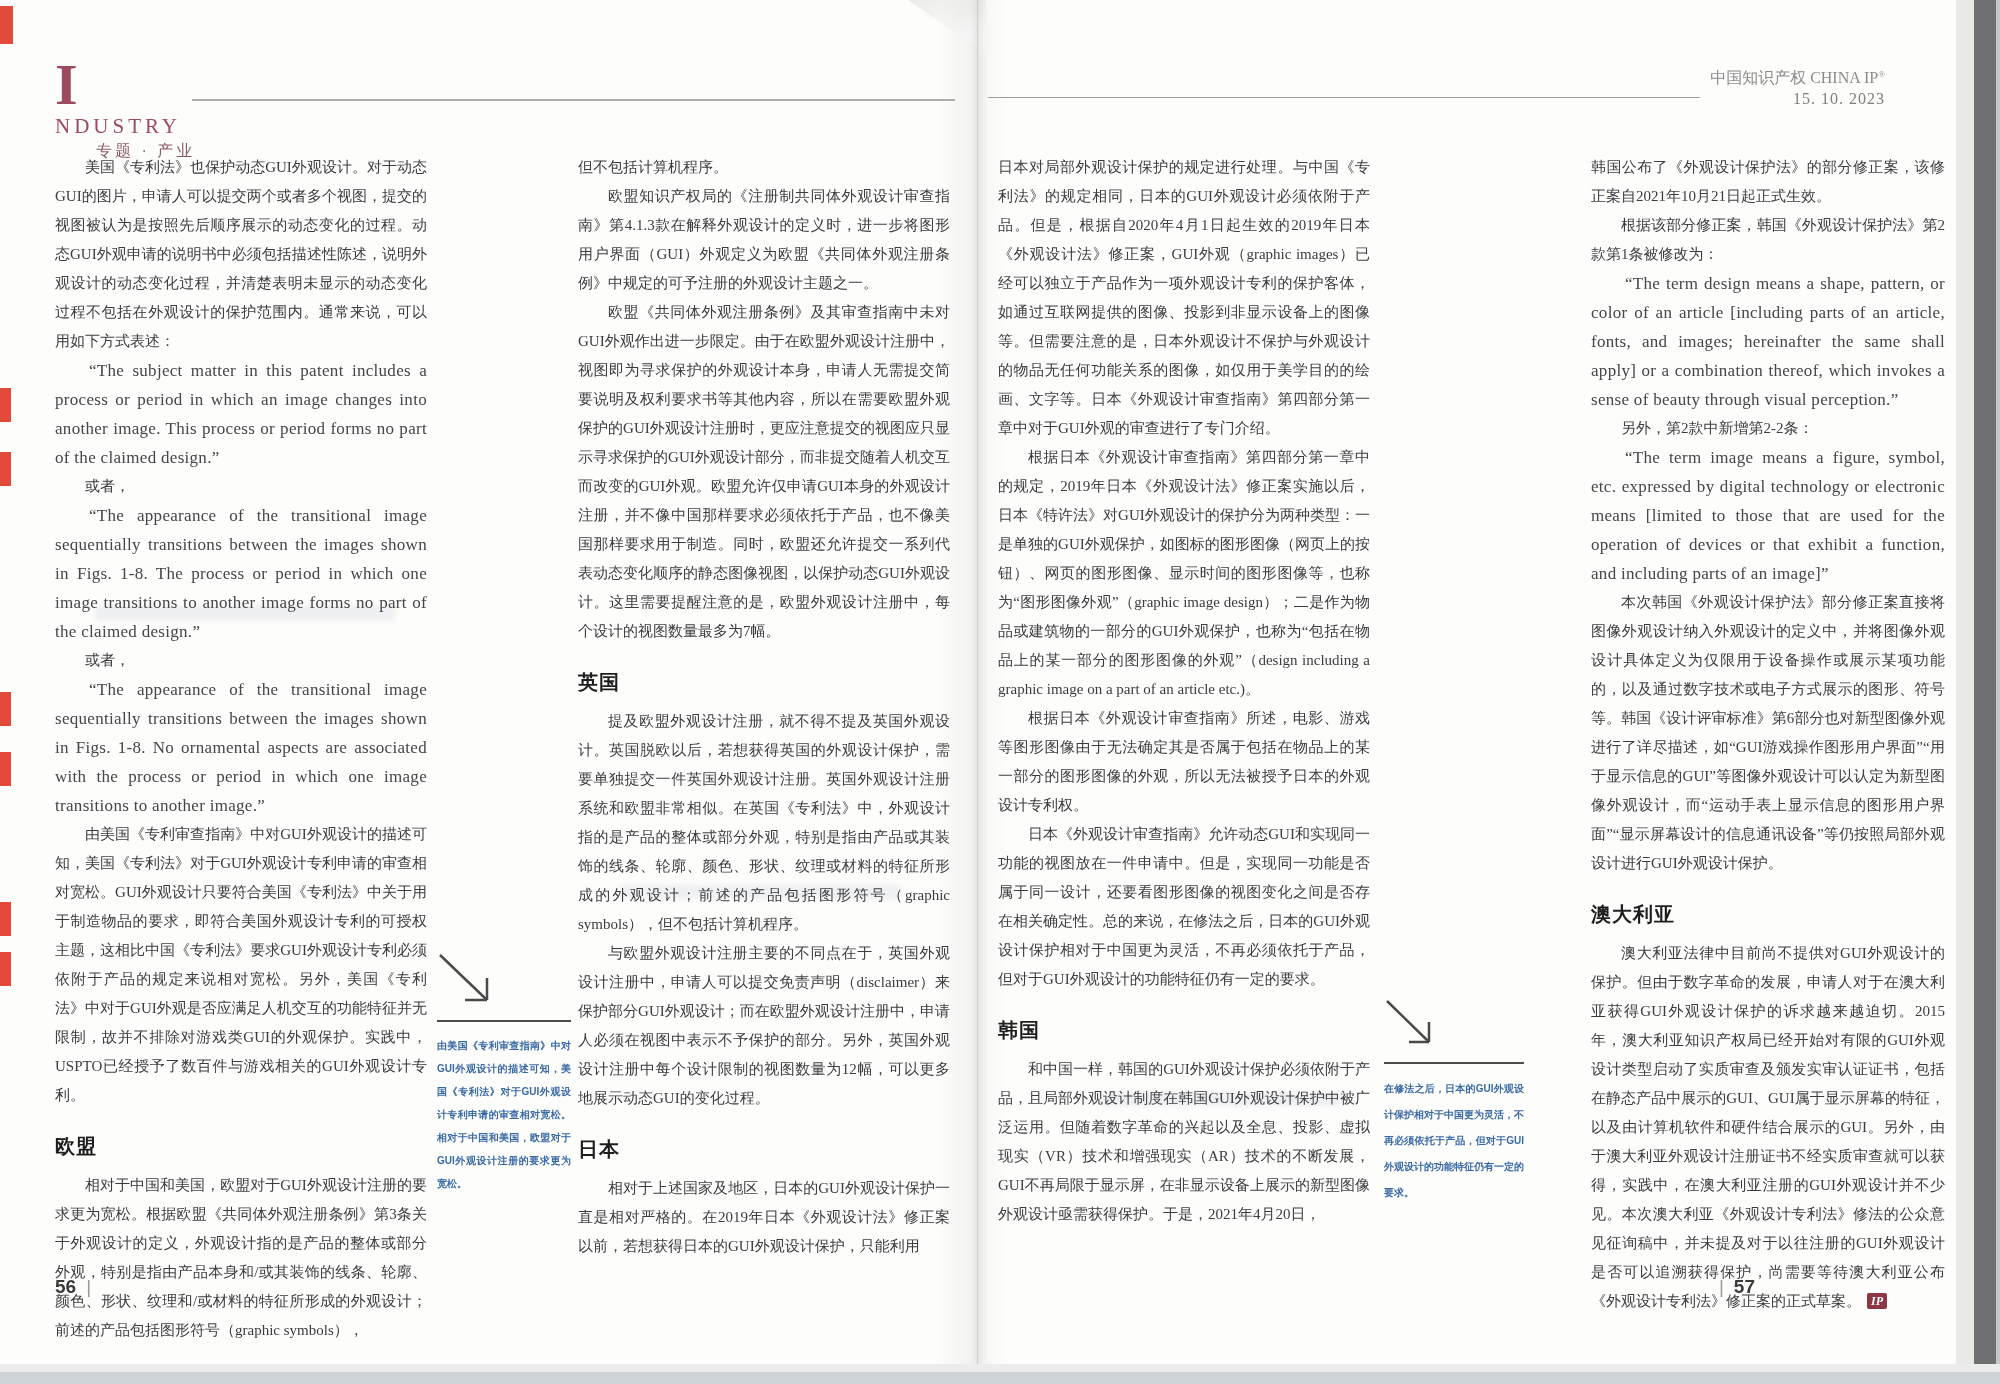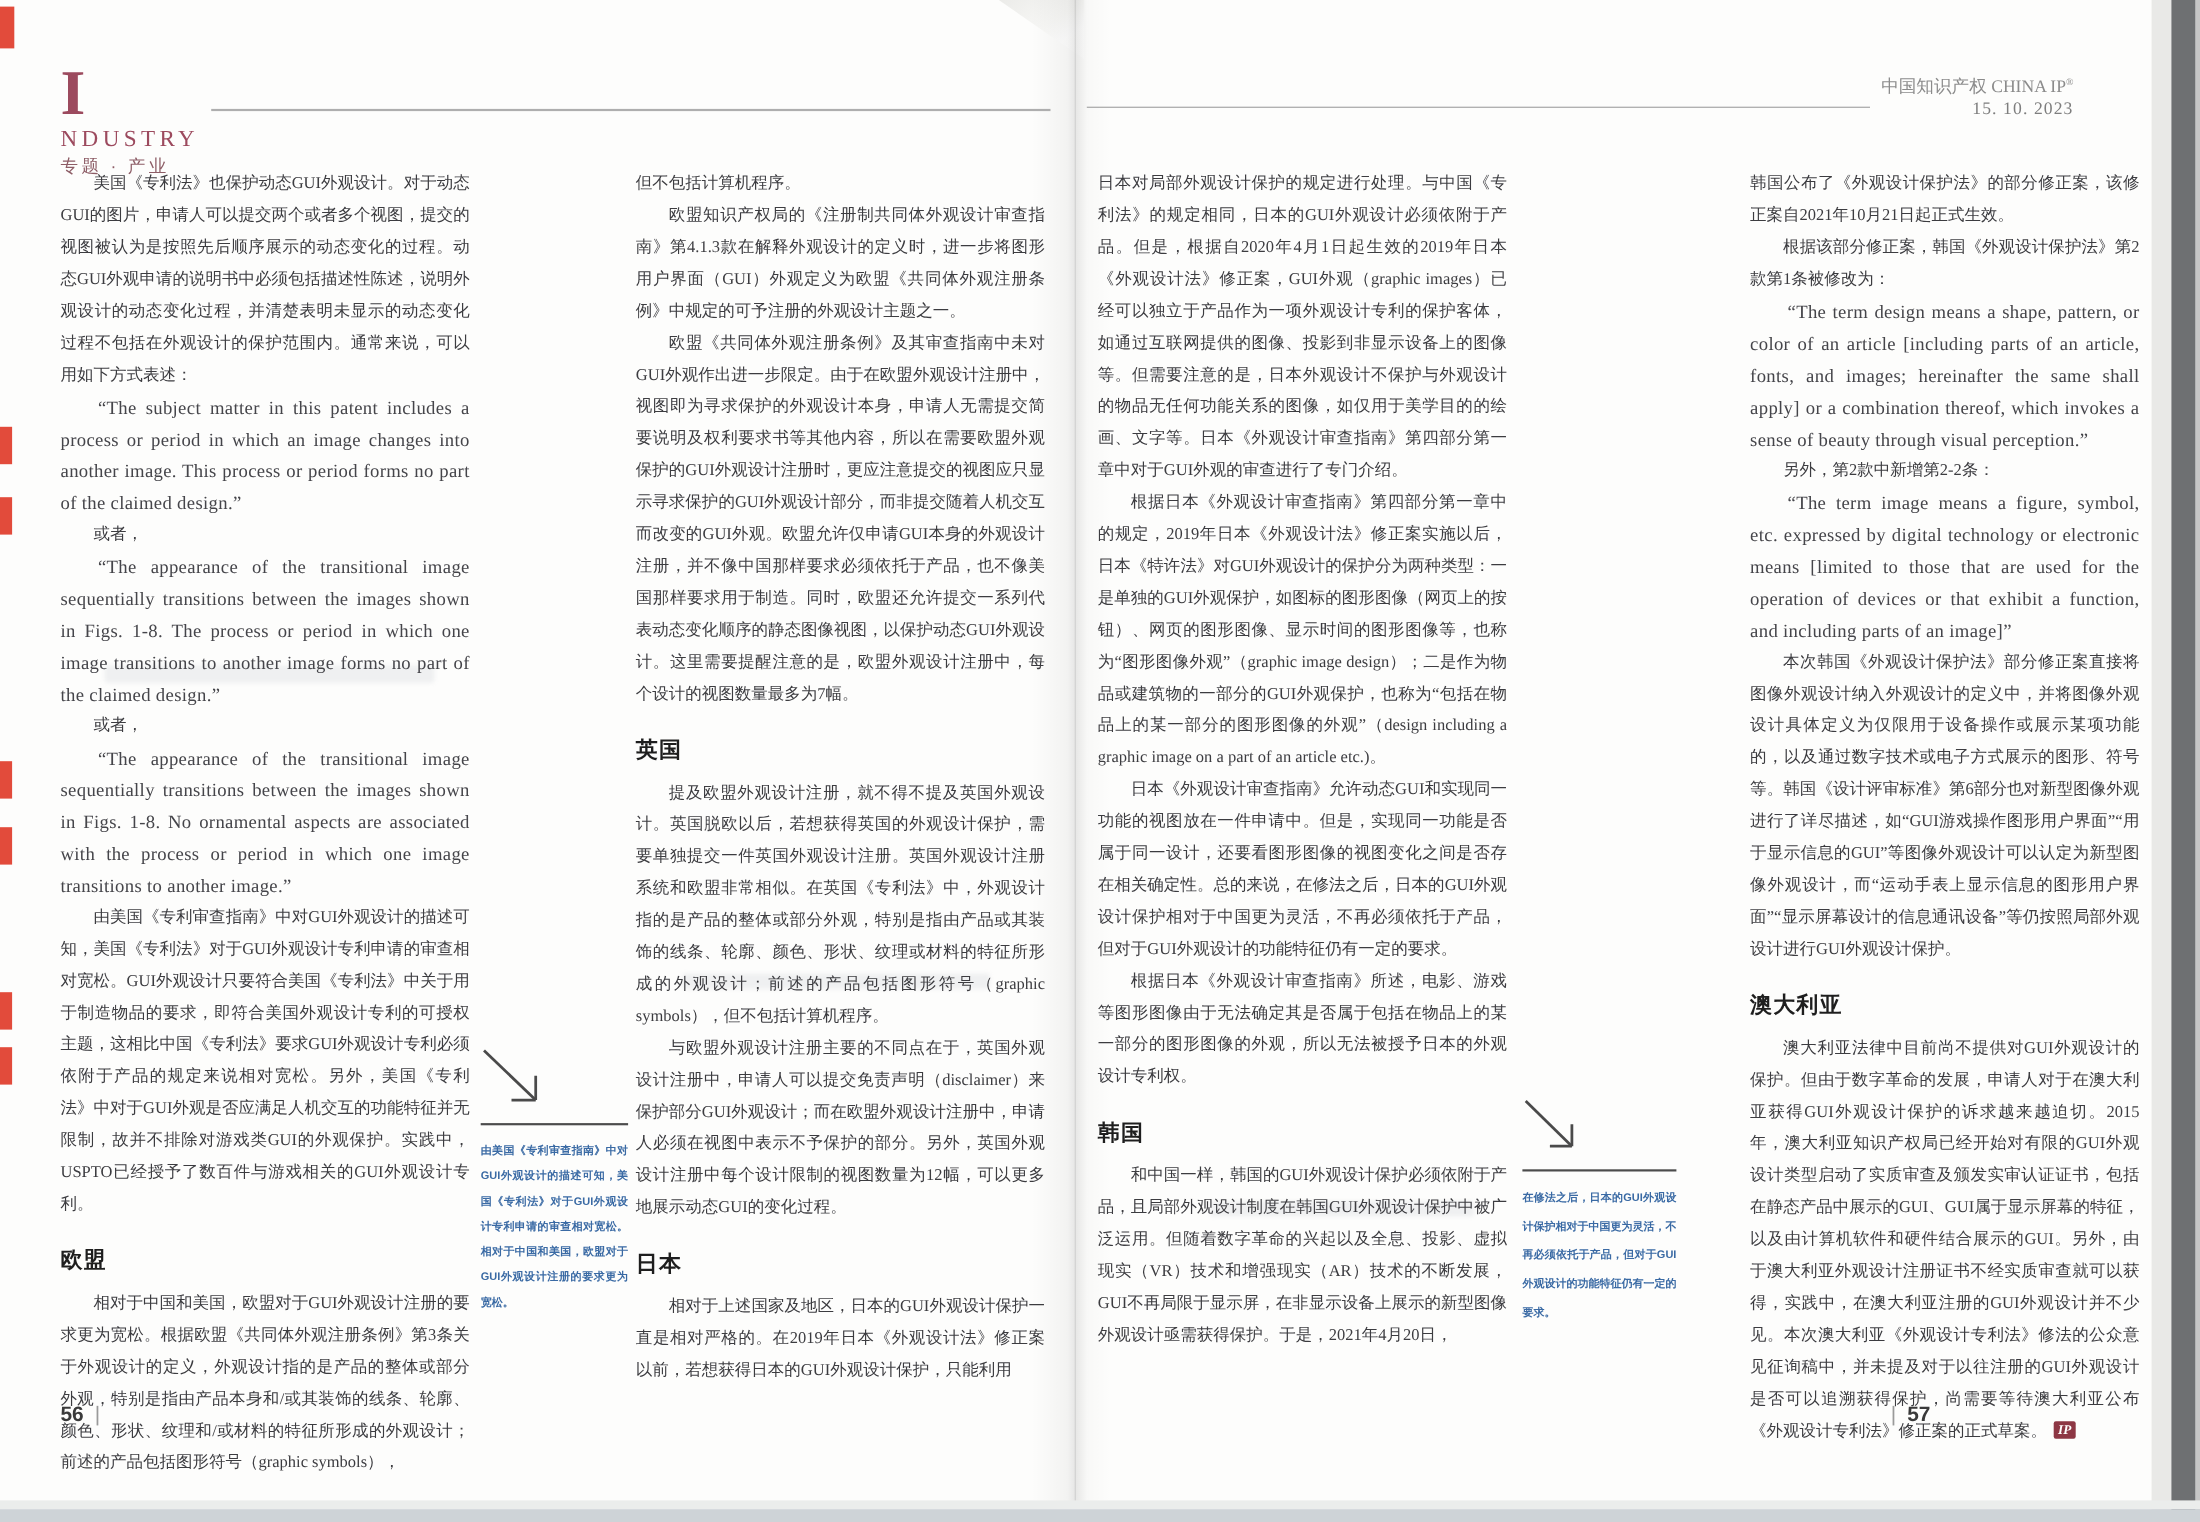--- a/index.html
+++ b/index.html
@@ -18,21 +18,21 @@
   .fold-line{position:absolute;left:977px;top:0;width:1px;height:1366px;background:rgba(0,0,0,.10);}
   .page-curl{position:absolute;left:908px;top:0;width:78px;height:54px;
      background:linear-gradient(to bottom right,#e7e7e4 0%,#f6f6f4 50%,#ffffff 72%);
      clip-path:polygon(0 0,100% 0,100% 100%);opacity:.8;}
   .ghost{position:absolute;background:rgba(140,150,168,.12);filter:blur(2px);border-radius:3px;}
 
   
   .hdr-left{position:absolute;left:55px;top:56px;color:#9c4a5e;}
   .hdr-left .big-i{font-family:"Liberation Serif",serif;font-weight:bold;font-size:58px;line-height:58px;float:left;margin-right:8px;}
   .hdr-left .word{font-family:"Liberation Serif",serif;font-size:21px;letter-spacing:4px;line-height:24px;display:block;padding-top:4px;}
-  .hdr-left .sub{font-family:"Liberation Sans",sans-serif;font-size:16px;letter-spacing:3px;color:#8d5d66;display:block;padding-top:3px;}
+  .hdr-left .sub{font-family:"Liberation Sans",sans-serif;font-size:16px;letter-spacing:3px;color:#8d5d66;display:block;padding-top:3px;margin-left:41px;}
   .rule{position:absolute;height:2px;background:#aeaeae;}
   .rule-left{left:192px;top:99px;width:763px;}
   .rule-right{left:988px;top:97px;width:712px;height:1px;background:#9f9f9f;}
   .hdr-right{position:absolute;left:1540px;top:64px;width:345px;text-align:right;
      font-family:"Liberation Serif",serif;color:#8b8b8b;font-size:16px;line-height:21px;}
   .hdr-right sup{font-size:9px;}
   .hdr-right .date{letter-spacing:1px;color:#7e7e7e;}
 
   
   .col{position:absolute;top:153px;width:372px;text-align:justify;
@@ -116,22 +116,22 @@
       <p class="para">欧盟《共同体外观注册条例》及其审查指南中未对GUI外观作出进一步限定。由于在欧盟外观设计注册中，视图即为寻求保护的外观设计本身，申请人无需提交简要说明及权利要求书等其他内容，所以在需要欧盟外观保护的GUI外观设计注册时，更应注意提交的视图应只显示寻求保护的GUI外观设计部分，而非提交随着人机交互而改变的GUI外观。欧盟允许仅申请GUI本身的外观设计注册，并不像中国那样要求必须依托于产品，也不像美国那样要求用于制造。同时，欧盟还允许提交一系列代表动态变化顺序的静态图像视图，以保护动态GUI外观设计。这里需要提醒注意的是，欧盟外观设计注册中，每个设计的视图数量最多为7幅。</p>
       <h3>英国</h3>
       <p class="para">提及欧盟外观设计注册，就不得不提及英国外观设计。英国脱欧以后，若想获得英国的外观设计保护，需要单独提交一件英国外观设计注册。英国外观设计注册系统和欧盟非常相似。在英国《专利法》中，外观设计指的是产品的整体或部分外观，特别是指由产品或其装饰的线条、轮廓、颜色、形状、纹理或材料的特征所形成的外观设计；前述的产品包括图形符号（graphic symbols），但不包括计算机程序。</p>
       <p class="para">与欧盟外观设计注册主要的不同点在于，英国外观设计注册中，申请人可以提交免责声明（disclaimer）来保护部分GUI外观设计；而在欧盟外观设计注册中，申请人必须在视图中表示不予保护的部分。另外，英国外观设计注册中每个设计限制的视图数量为12幅，可以更多地展示动态GUI的变化过程。</p>
       <h3>日本</h3>
       <p class="para">相对于上述国家及地区，日本的GUI外观设计保护一直是相对严格的。在2019年日本《外观设计法》修正案以前，若想获得日本的GUI外观设计保护，只能利用</p>
     </div>
   <div class="col" id="col-2">
       <p class="para-noindent">日本对局部外观设计保护的规定进行处理。与中国《专利法》的规定相同，日本的GUI外观设计必须依附于产品。但是，根据自2020年4月1日起生效的2019年日本《外观设计法》修正案，GUI外观（graphic images）已经可以独立于产品作为一项外观设计专利的保护客体，如通过互联网提供的图像、投影到非显示设备上的图像等。但需要注意的是，日本外观设计不保护与外观设计的物品无任何功能关系的图像，如仅用于美学目的的绘画、文字等。日本《外观设计审查指南》第四部分第一章中对于GUI外观的审查进行了专门介绍。</p>
       <p class="para">根据日本《外观设计审查指南》第四部分第一章中的规定，2019年日本《外观设计法》修正案实施以后，日本《特许法》对GUI外观设计的保护分为两种类型：一是单独的GUI外观保护，如图标的图形图像（网页上的按钮）、网页的图形图像、显示时间的图形图像等，也称为“图形图像外观”（graphic image design）；二是作为物品或建筑物的一部分的GUI外观保护，也称为“包括在物品上的某一部分的图形图像的外观”（design including a graphic image on a part of an article etc.)。</p>
+      <p class="para">根据日本《外观设计审查指南》所述，电影、游戏等图形图像由于无法确定其是否属于包括在物品上的某一部分的图形图像的外观，所以无法被授予日本的外观设计专利权。</p>
       <p class="para">日本《外观设计审查指南》允许动态GUI和实现同一功能的视图放在一件申请中。但是，实现同一功能是否属于同一设计，还要看图形图像的视图变化之间是否存在相关确定性。总的来说，在修法之后，日本的GUI外观设计保护相对于中国更为灵活，不再必须依托于产品，但对于GUI外观设计的功能特征仍有一定的要求。</p>
-      <p class="para">根据日本《外观设计审查指南》所述，电影、游戏等图形图像由于无法确定其是否属于包括在物品上的某一部分的图形图像的外观，所以无法被授予日本的外观设计专利权。</p>
       <h3>韩国</h3>
       <p class="para">和中国一样，韩国的GUI外观设计保护必须依附于产品，且局部外观设计制度在韩国GUI外观设计保护中被广泛运用。但随着数字革命的兴起以及全息、投影、虚拟现实（VR）技术和增强现实（AR）技术的不断发展，GUI不再局限于显示屏，在非显示设备上展示的新型图像外观设计亟需获得保护。于是，2021年4月20日，</p>
     </div>
   <div class="col" id="col-3">
       <p class="para-noindent">韩国公布了《外观设计保护法》的部分修正案，该修正案自2021年10月21日起正式生效。</p>
       <p class="para">根据该部分修正案，韩国《外观设计保护法》第2款第1条被修改为：</p>
       <p class="quote-en">“The term design means a shape, pattern, or color of an article [including parts of an article, fonts, and images; hereinafter the same shall apply] or a combination thereof, which invokes a sense of beauty through visual perception.”</p>
       <p class="para">另外，第2款中新增第2-2条：</p>
       <p class="quote-en">“The term image means a figure, symbol, etc. expressed by digital technology or electronic means [limited to those that are used for the operation of devices or that exhibit a function, and including parts of an image]”</p>
       <p class="para">本次韩国《外观设计保护法》部分修正案直接将图像外观设计纳入外观设计的定义中，并将图像外观设计具体定义为仅限用于设备操作或展示某项功能的，以及通过数字技术或电子方式展示的图形、符号等。韩国《设计评审标准》第6部分也对新型图像外观进行了详尽描述，如“GUI游戏操作图形用户界面”“用于显示信息的GUI”等图像外观设计可以认定为新型图像外观设计，而“运动手表上显示信息的图形用户界面”“显示屏幕设计的信息通讯设备”等仍按照局部外观设计进行GUI外观设计保护。</p>

